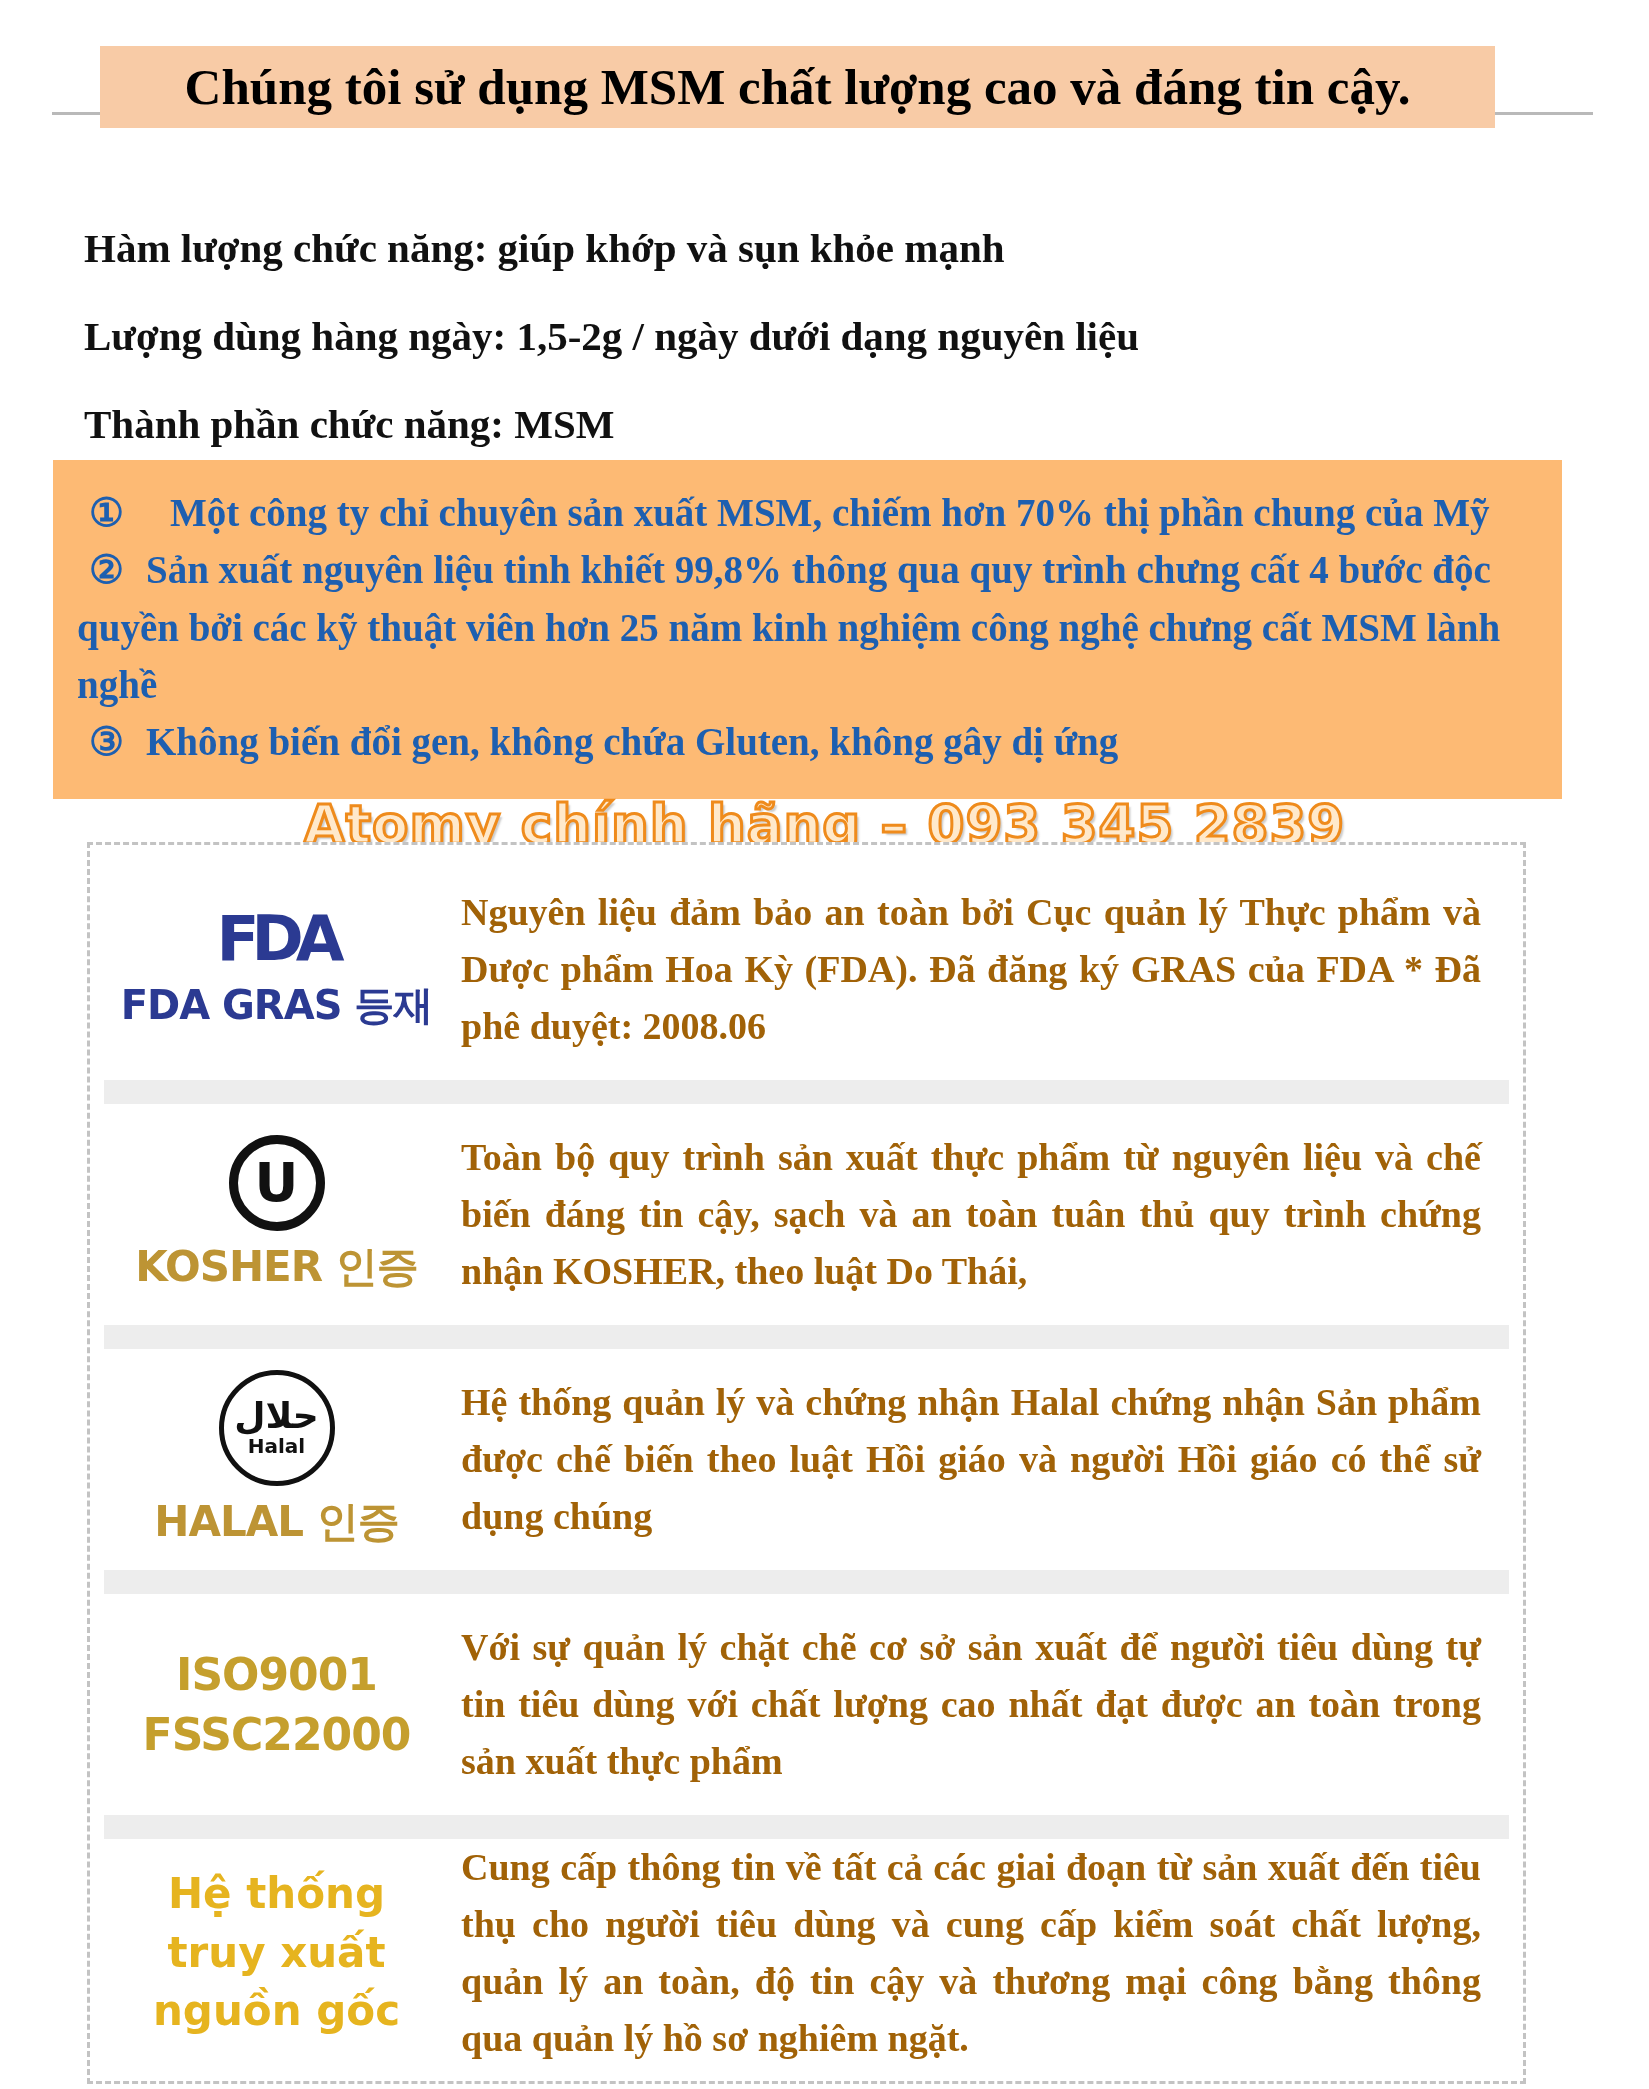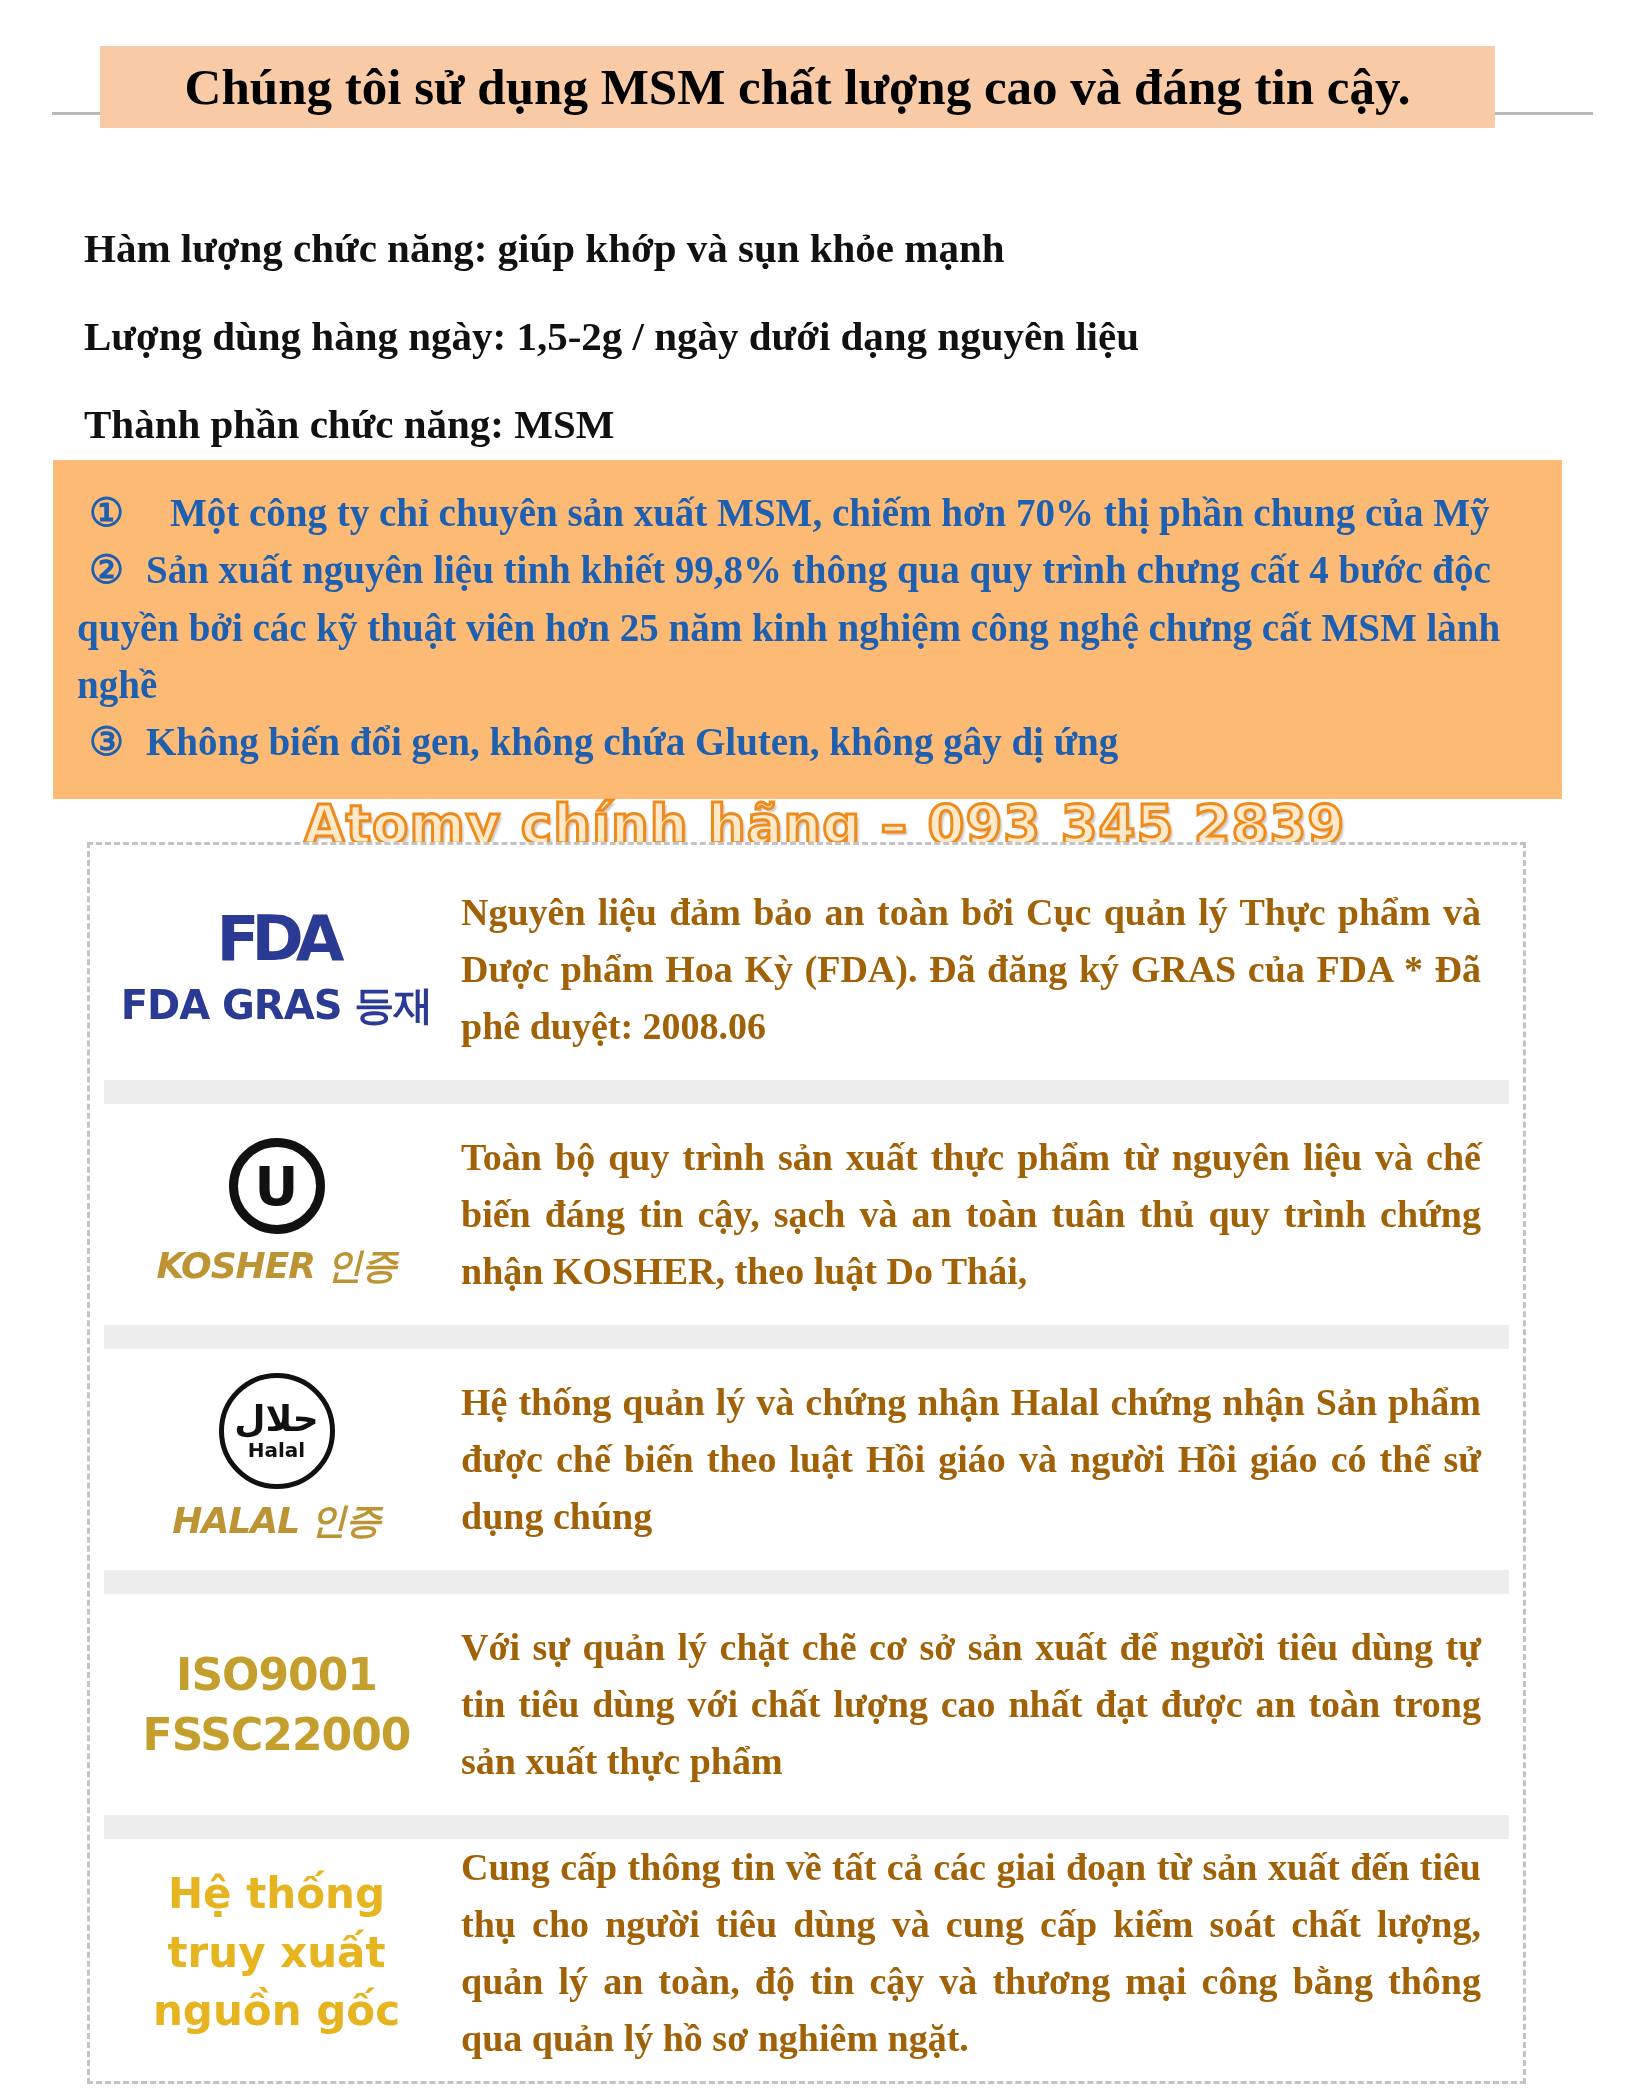--- a/index.html
+++ b/index.html
@@ -98,23 +98,22 @@
   
   .ou-circle {
     width: 96px; height: 96px; box-sizing: border-box;
     border: 9px solid #111; border-radius: 50%;
     display: flex; align-items: center; justify-content: center;
   }
   .ou-letter { font-family: "DejaVu Sans", sans-serif; font-weight: bold; font-size: 54px; color: #111; }
   .gold-caption {
     margin-top: 8px;
     font-family: "DejaVu Sans", sans-serif;
-    font-weight: bold; font-size: 36px; color: #bd9434;
+    font-weight: bold; font-size: 42px; color: #bd9434;
     letter-spacing: -1px;
-    font-style: italic;
   }
 
   
   .halal-circle {
     width: 116px; height: 116px; box-sizing: border-box;
     border: 5px solid #111; border-radius: 50%;
     display: flex; flex-direction: column;
     align-items: center; justify-content: center;
   }
   .halal-arabic { font-family: "DejaVu Sans", sans-serif; font-weight: bold; font-size: 36px; line-height: 1.05; color: #111; }

